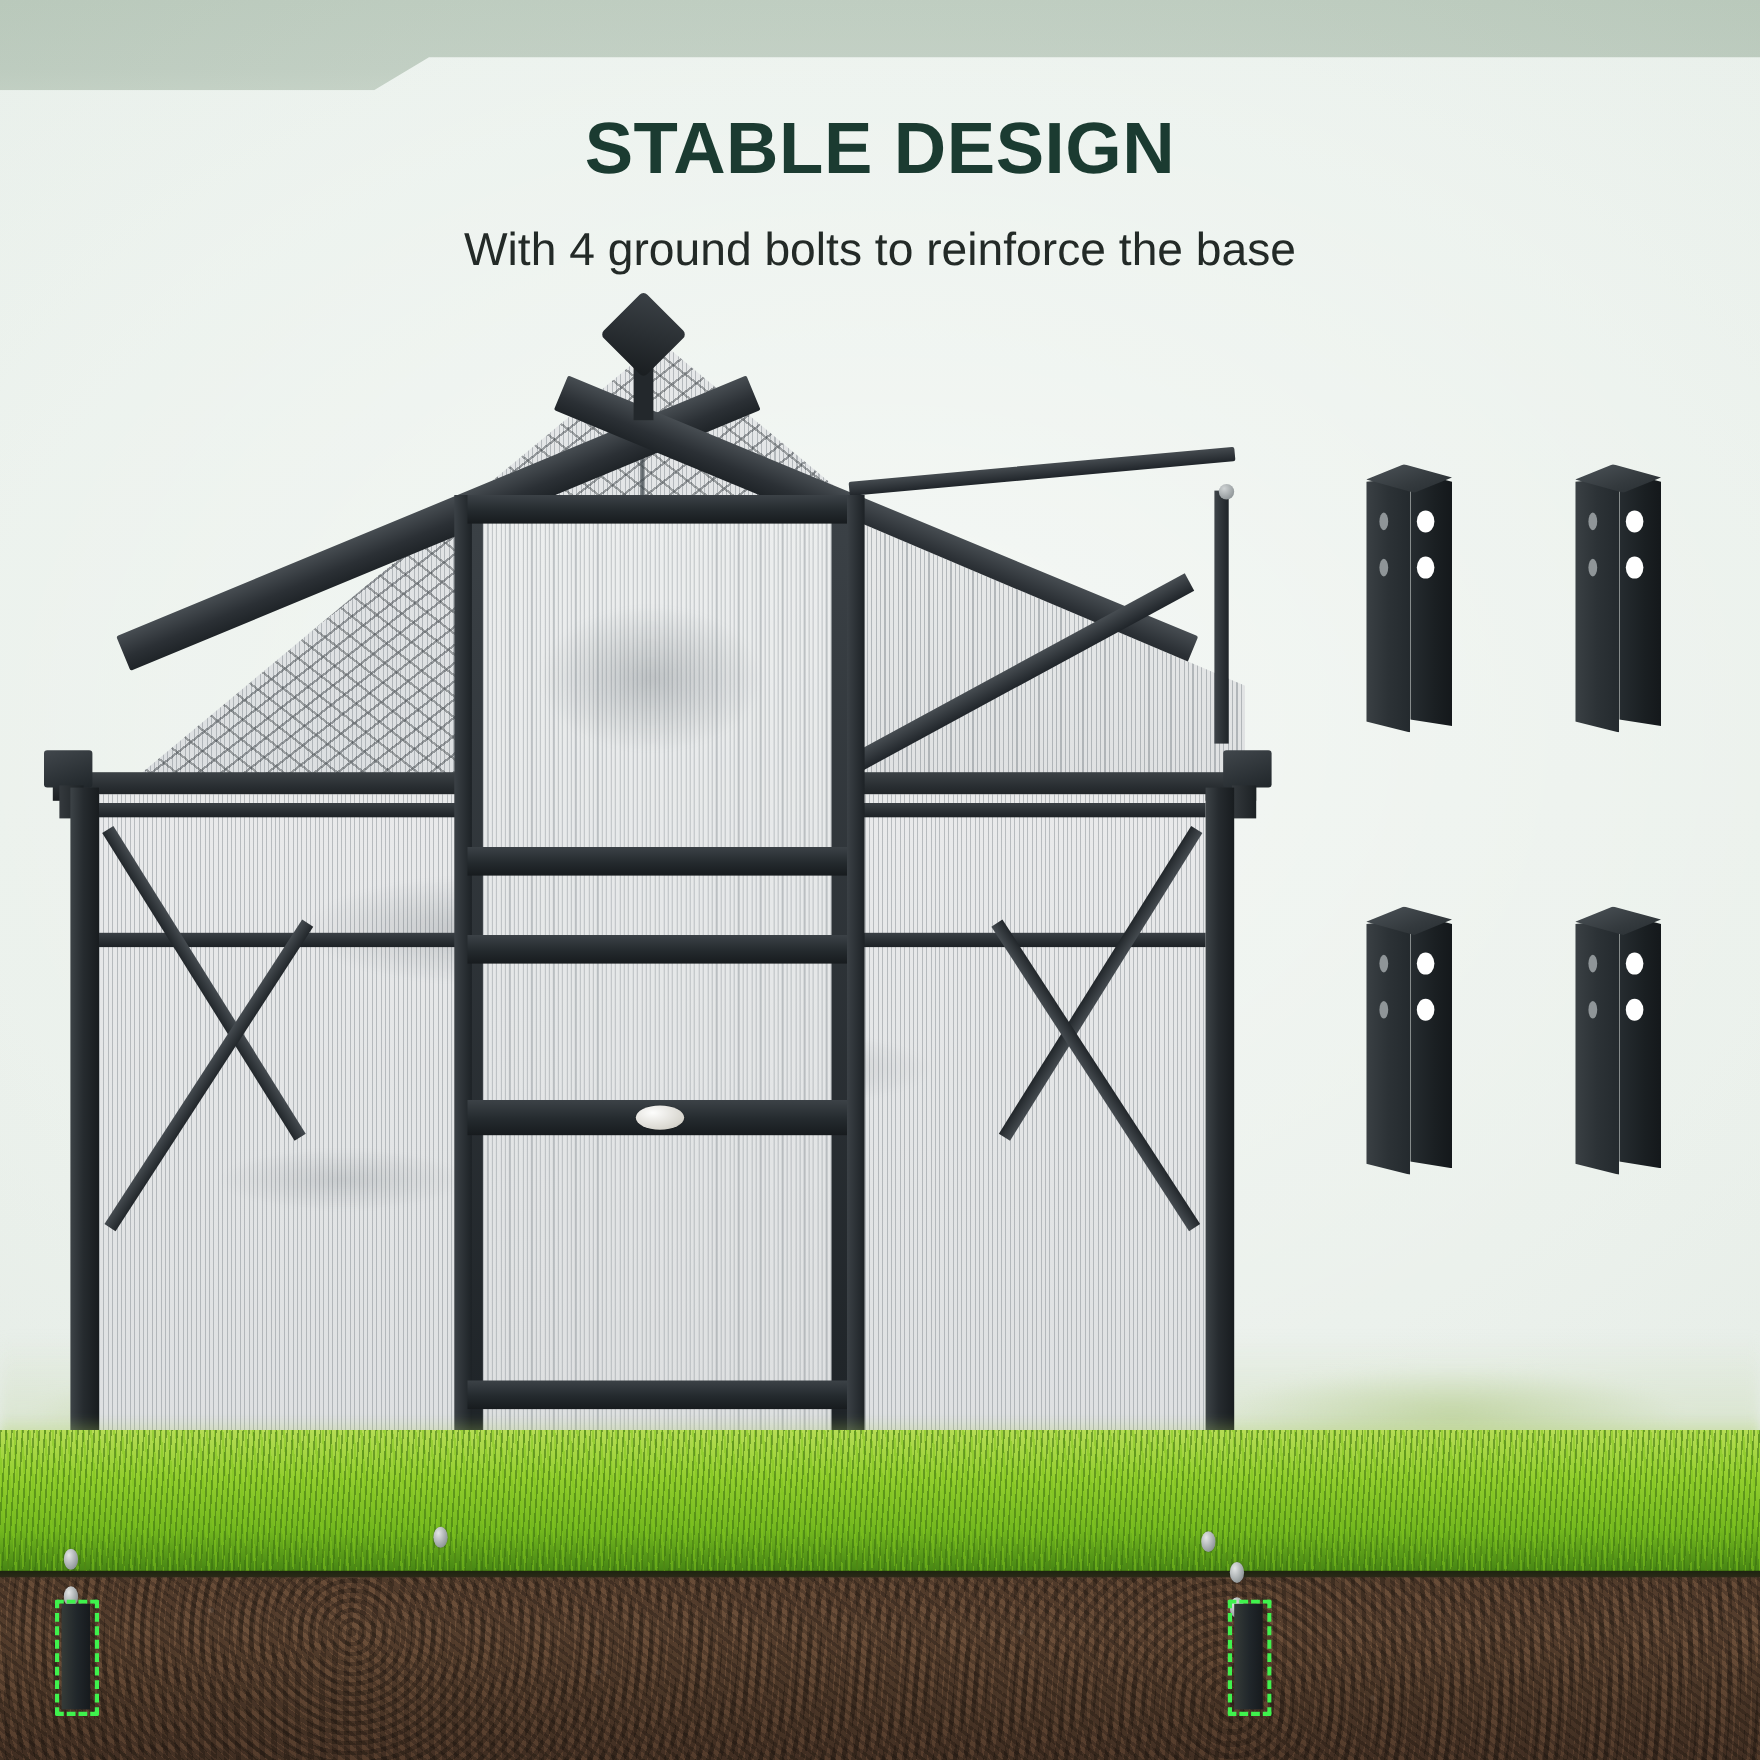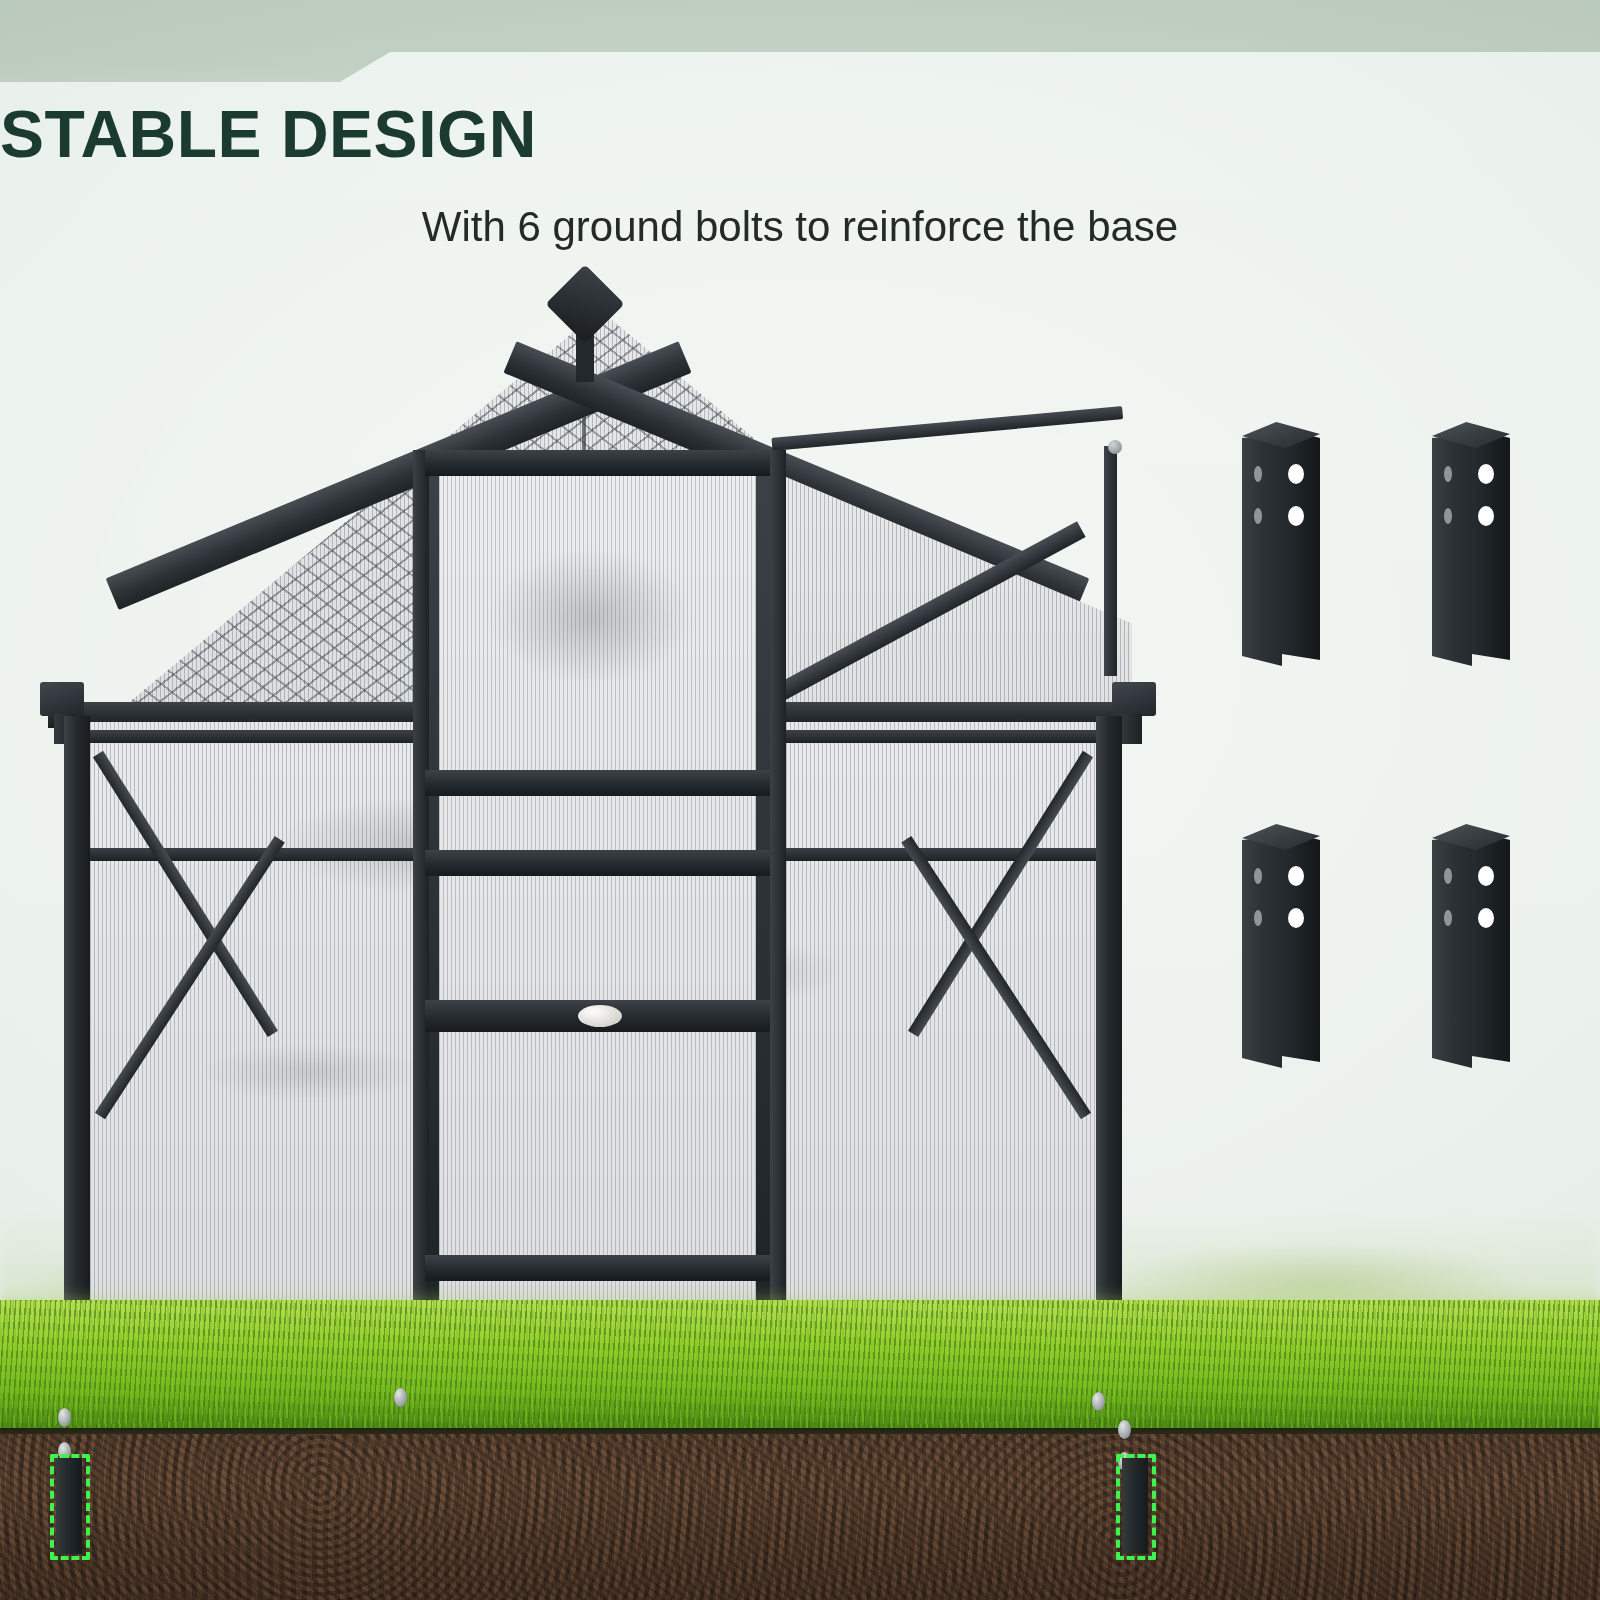--- a/index.html
+++ b/index.html
@@ -40,21 +40,21 @@
     background: radial-gradient(ellipse 95% 70% at 50% 42%, rgba(255,255,255,0.55) 0%, rgba(255,255,255,0.18) 55%, rgba(180,196,182,0.10) 100%);
     pointer-events: none;
   }
 
   
   .headline {
     position: absolute;
     left: 0;
     top: 96px;
     width: 1600px;
-    text-align: left;
+    text-align: center;
     font-size: 66px;
     font-weight: bold;
     letter-spacing: 0.5px;
     color: #1b3b31;
     font-family: "Liberation Sans", sans-serif;
     white-space: nowrap;
   }
   .subheadline {
     position: absolute;
     left: 0;
@@ -426,21 +426,21 @@
 </head>
 <body>
 
 <div id="stage">
 
   <div class="bg-base"></div>
   <div class="bg-band"></div>
   <div class="bg-vignette"></div>
 
   <div class="headline">STABLE DESIGN</div>
-  <div class="subheadline">With 6 ground bolts to reinforce the base</div>
+  <div class="subheadline">With 4 ground bolts to reinforce the base</div>
 
   <div class="hazy-backdrop"></div>
 
   <div class="gh">
 
     <div class="gable-glass"></div>
     <div class="gable-speckle"></div>
     <div class="gable-centerline"></div>
     <div class="roof-bar-l"></div>
     <div class="roof-bar-r"></div>

